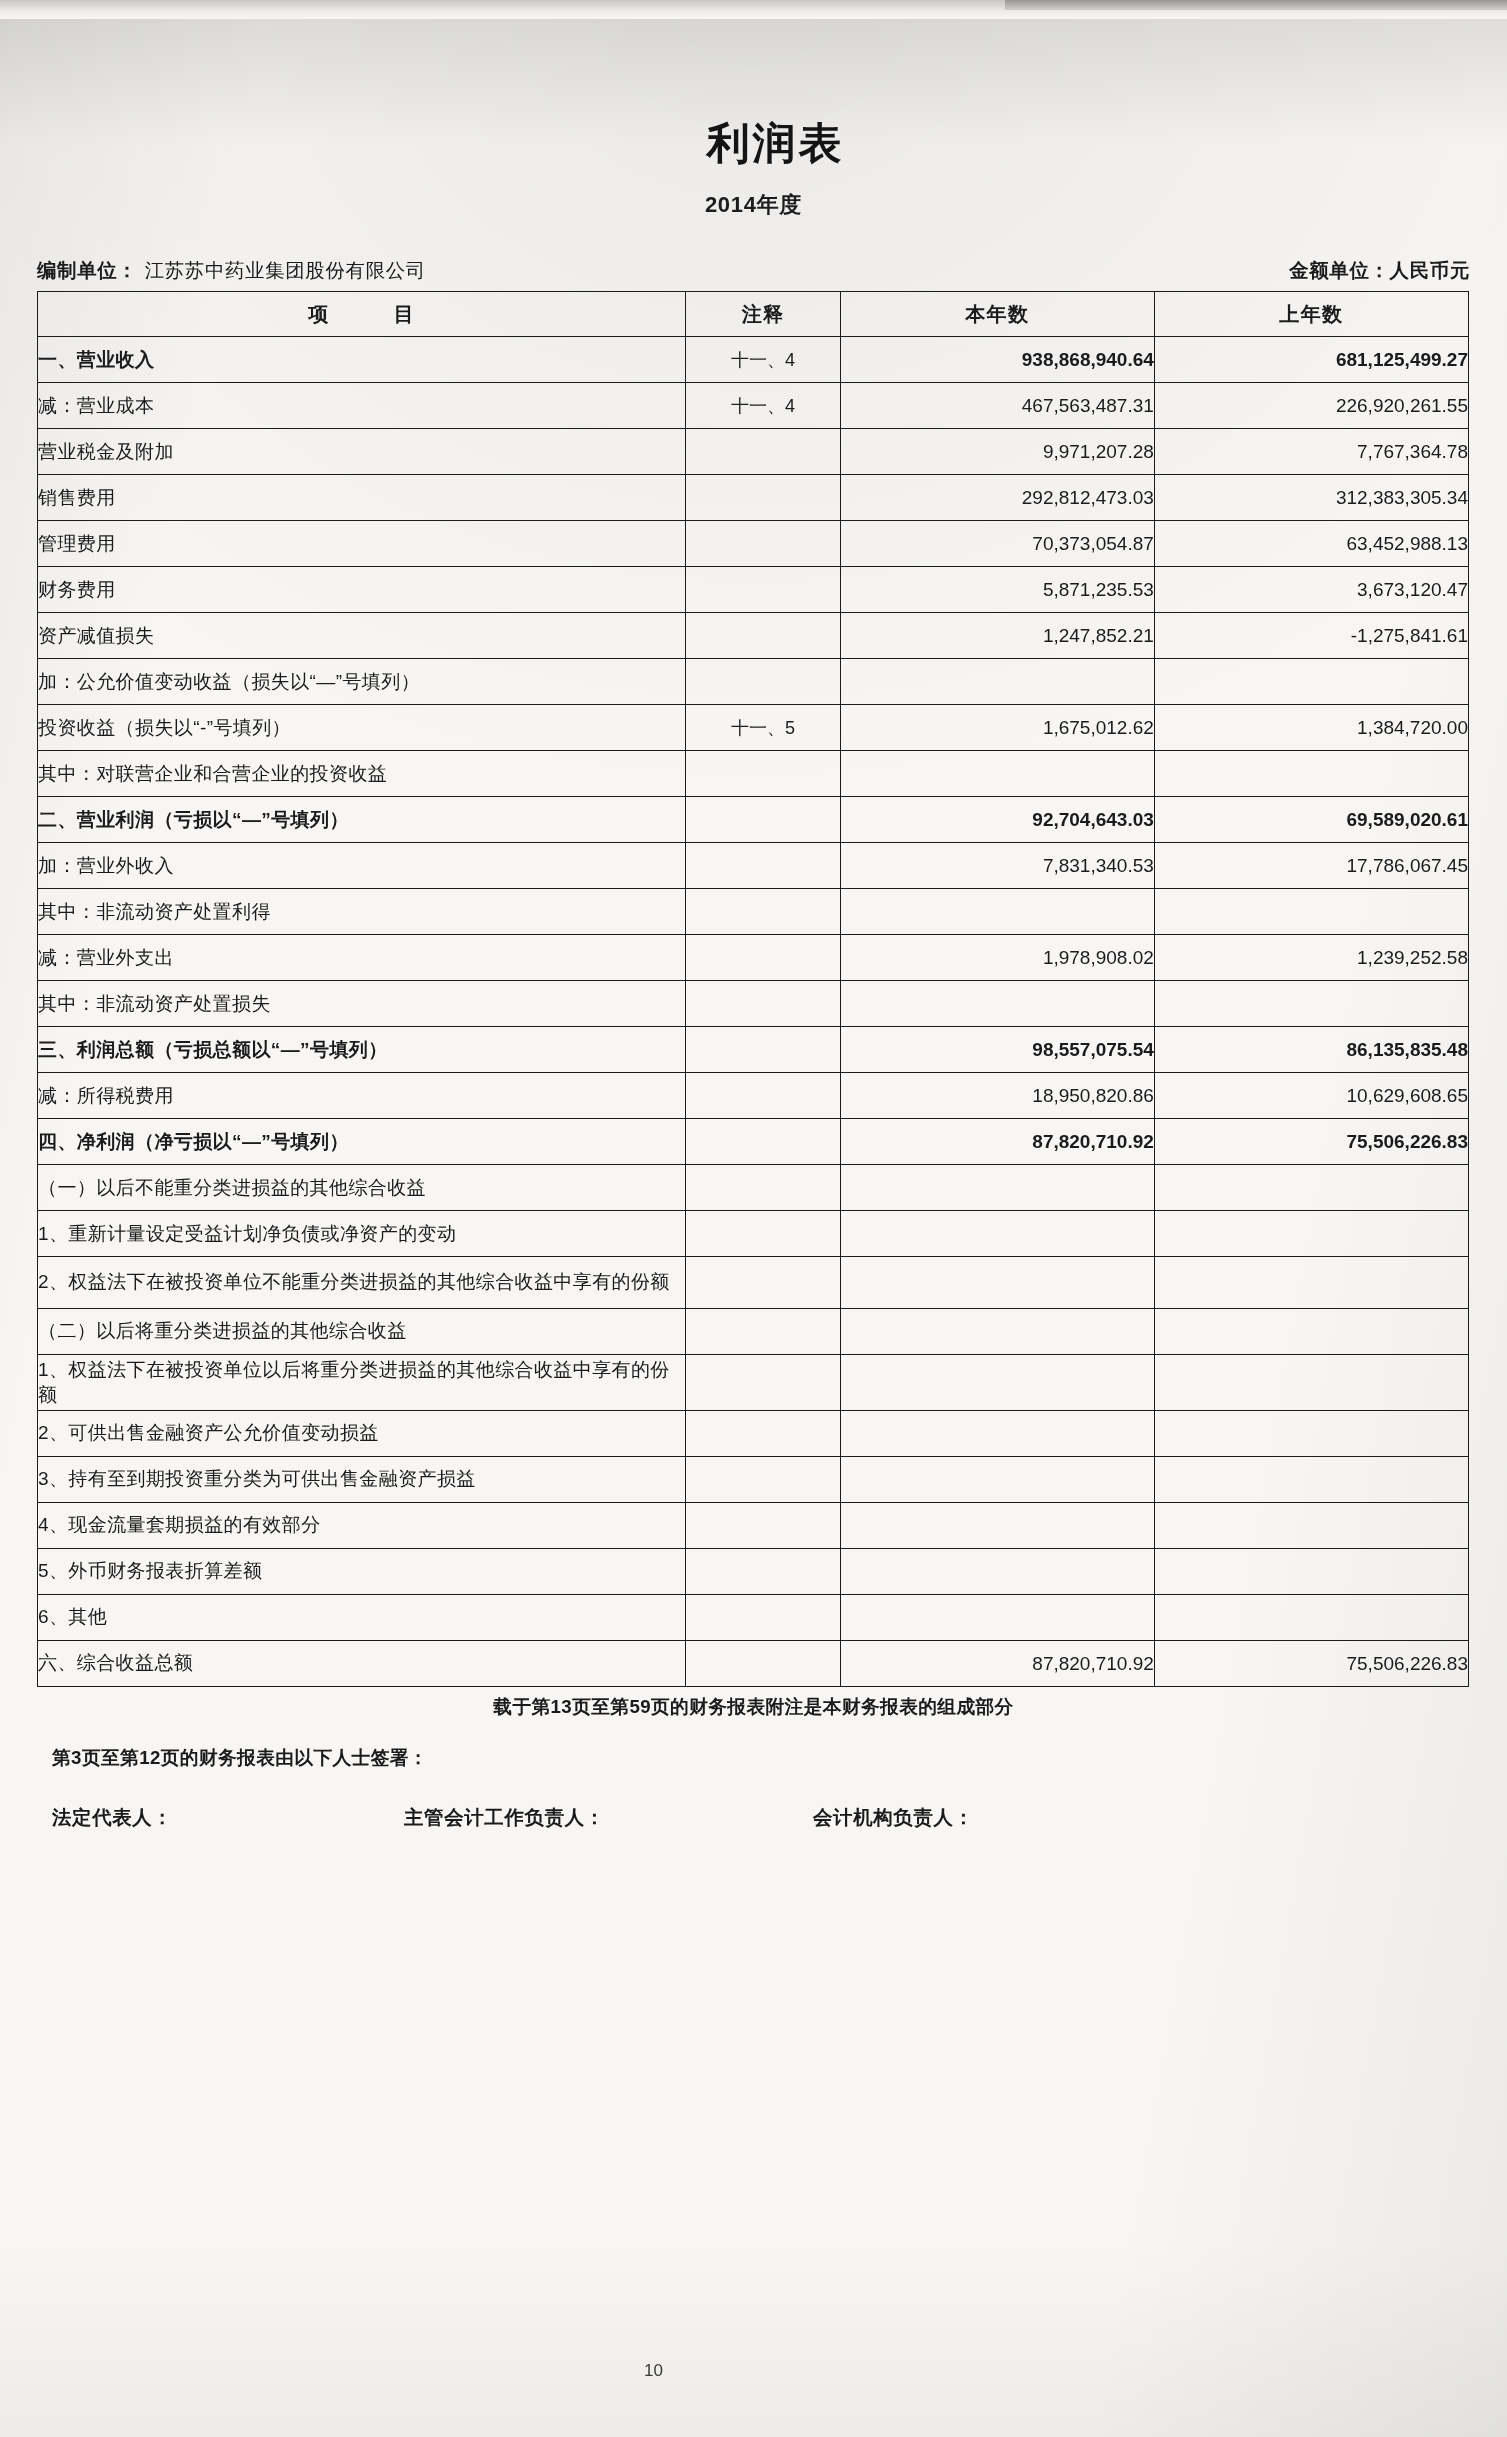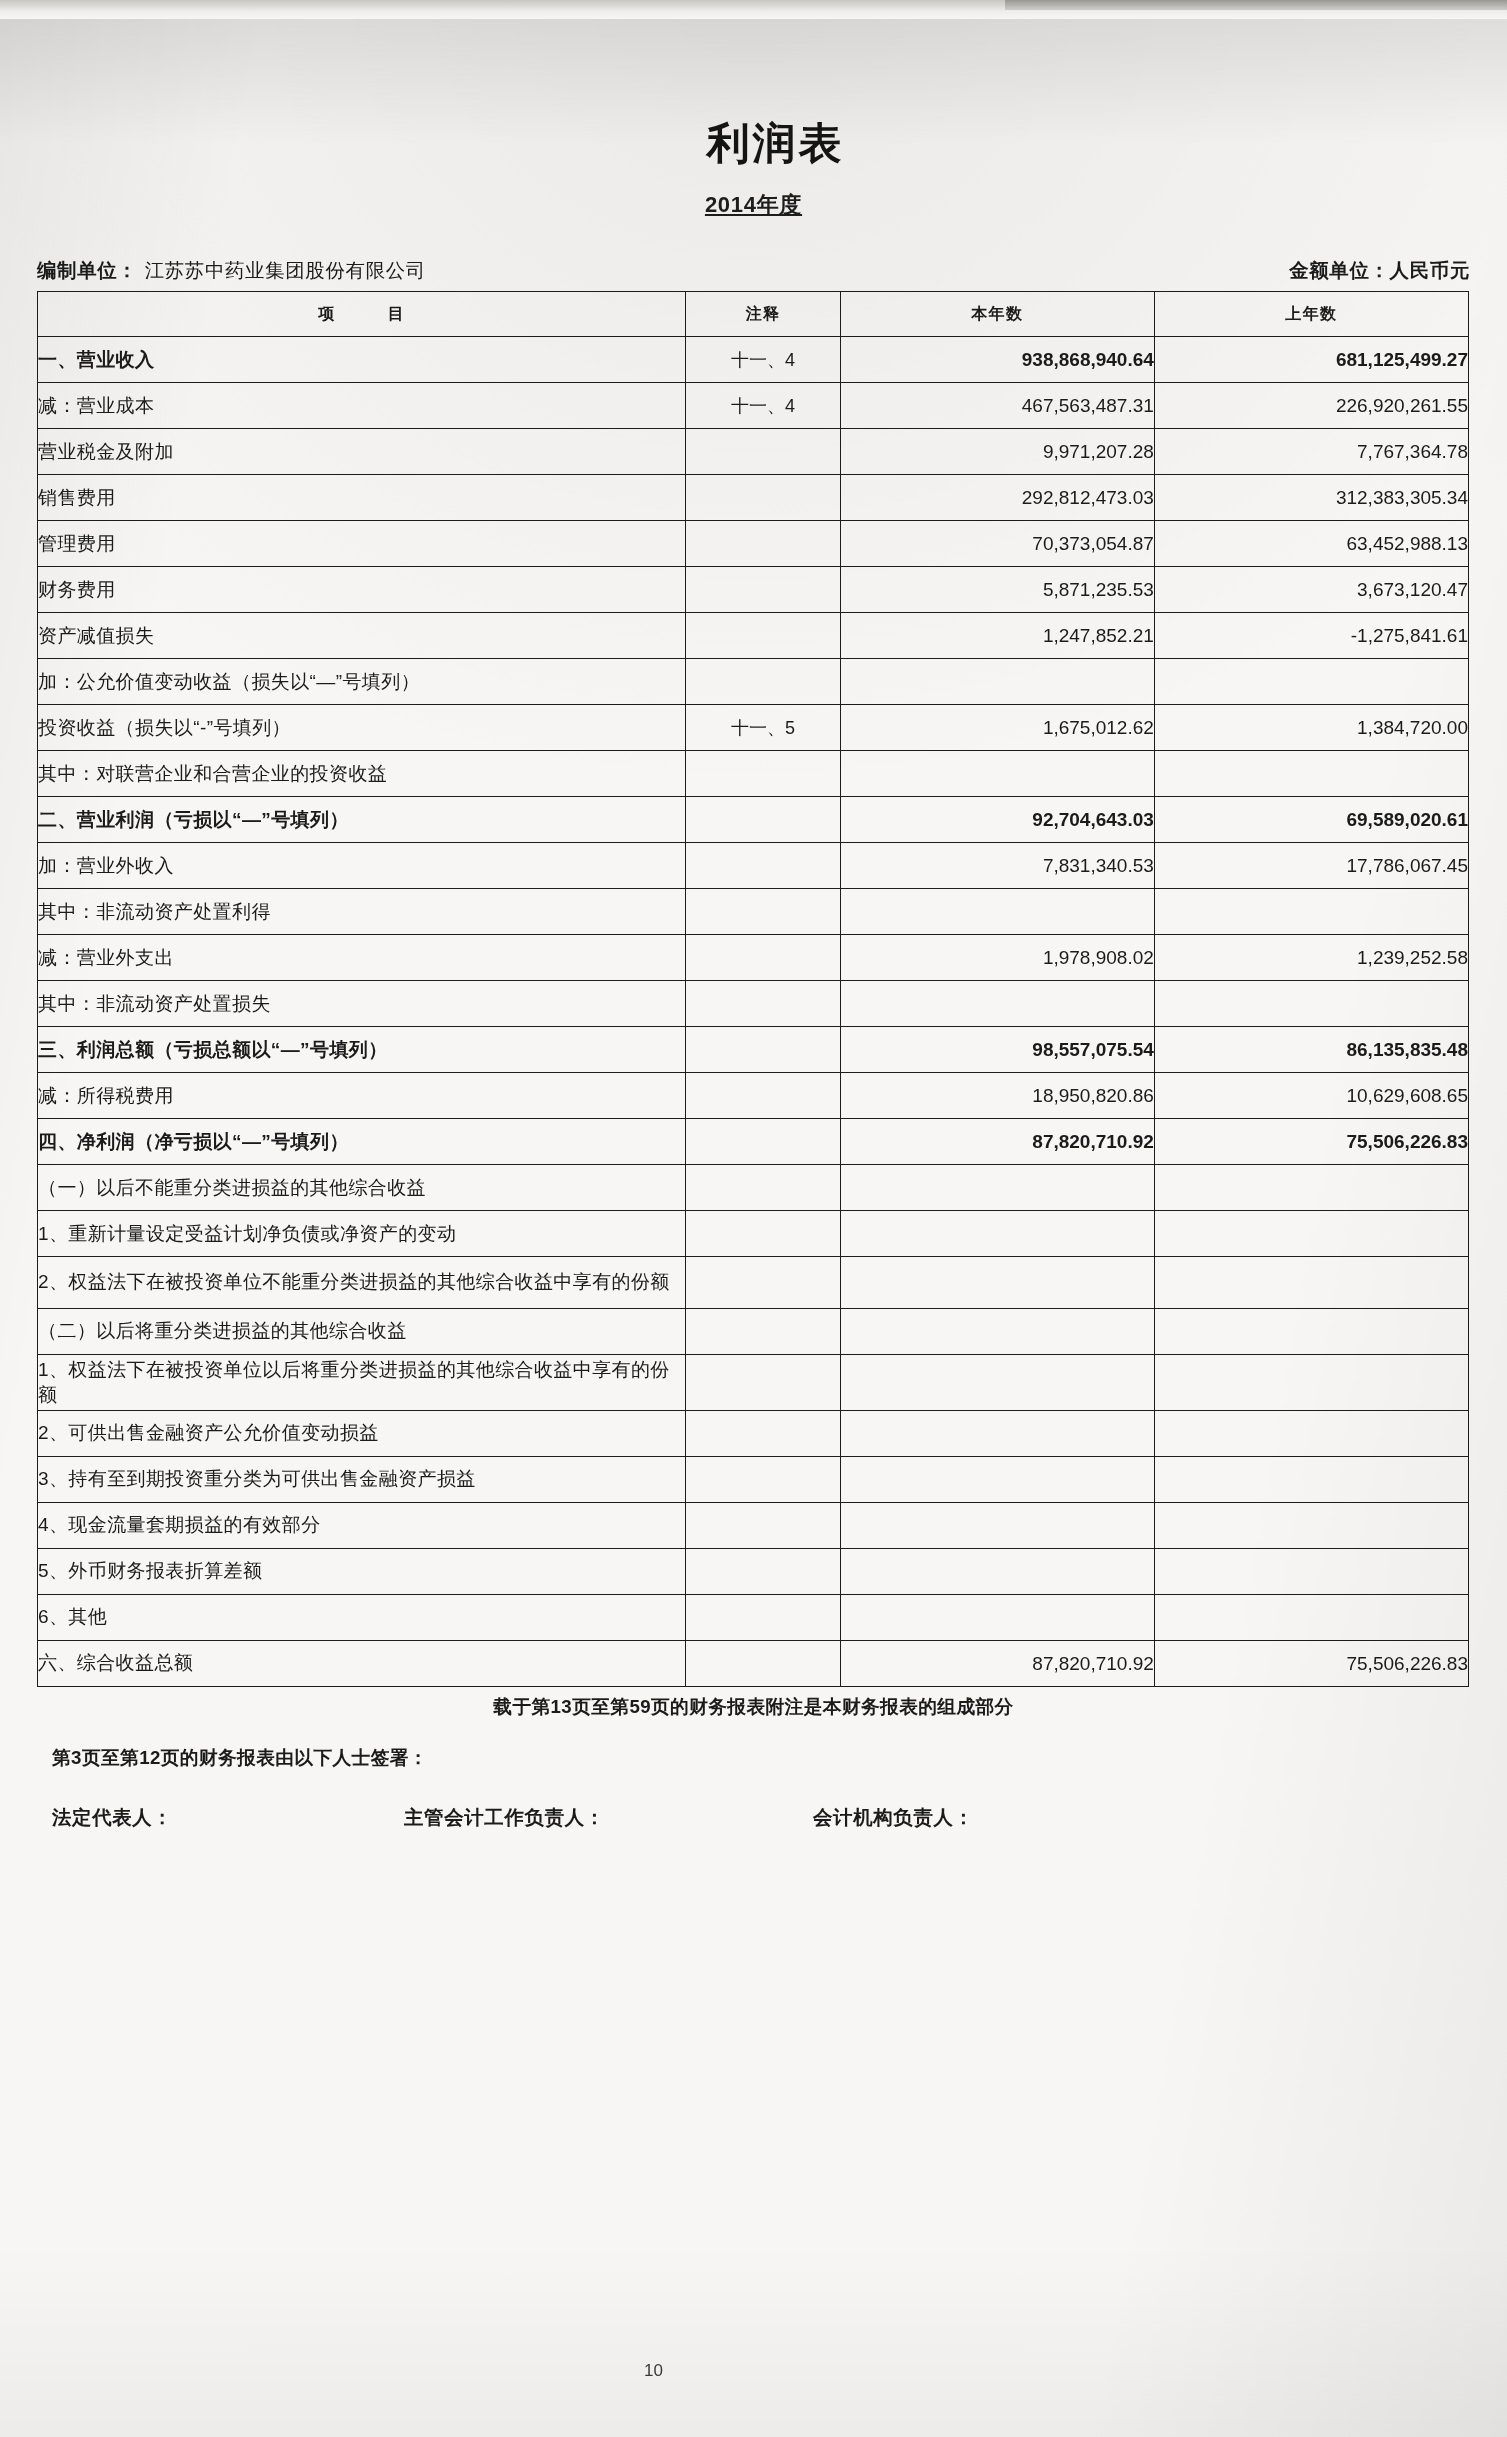--- a/index.html
+++ b/index.html
@@ -52,21 +52,20 @@
     color: #141414;
     margin-left: 44px;
   }
   .doc-subtitle {
     text-align: center;
     font-size: 22px;
     font-weight: bold;
     margin-top: 17px;
     letter-spacing: 0.7px;
     color: #1d1d1d;
-    text-decoration: underline;
   }
   .meta-row {
     display: flex;
     justify-content: space-between;
     align-items: flex-end;
     margin: 37px 37px 7.2px 37px;
     font-size: 19.4px;
   }
   .meta-left { display: flex; align-items: baseline; }
   .meta-left .label { font-weight: bold; letter-spacing: 0.7px; }
@@ -81,21 +80,21 @@
     table-layout: fixed;
     font-size: 18.7px;
   }
   table.stmt th, table.stmt td {
     border: 1.4px solid #1c1c1c;
     padding: 0;
     vertical-align: middle;
   }
   table.stmt thead th {
     height: 44px;
-    font-size: 16px;
+    font-size: 20px;
     font-weight: bold;
     text-align: center;
     letter-spacing: 1.4px;
   }
   col.c-item  { width: 613px; }
   col.c-note  { width: 146px; }
   col.c-cur   { width: 297px; }
   col.c-prev  { width: 297px; }
 
   td.item {

